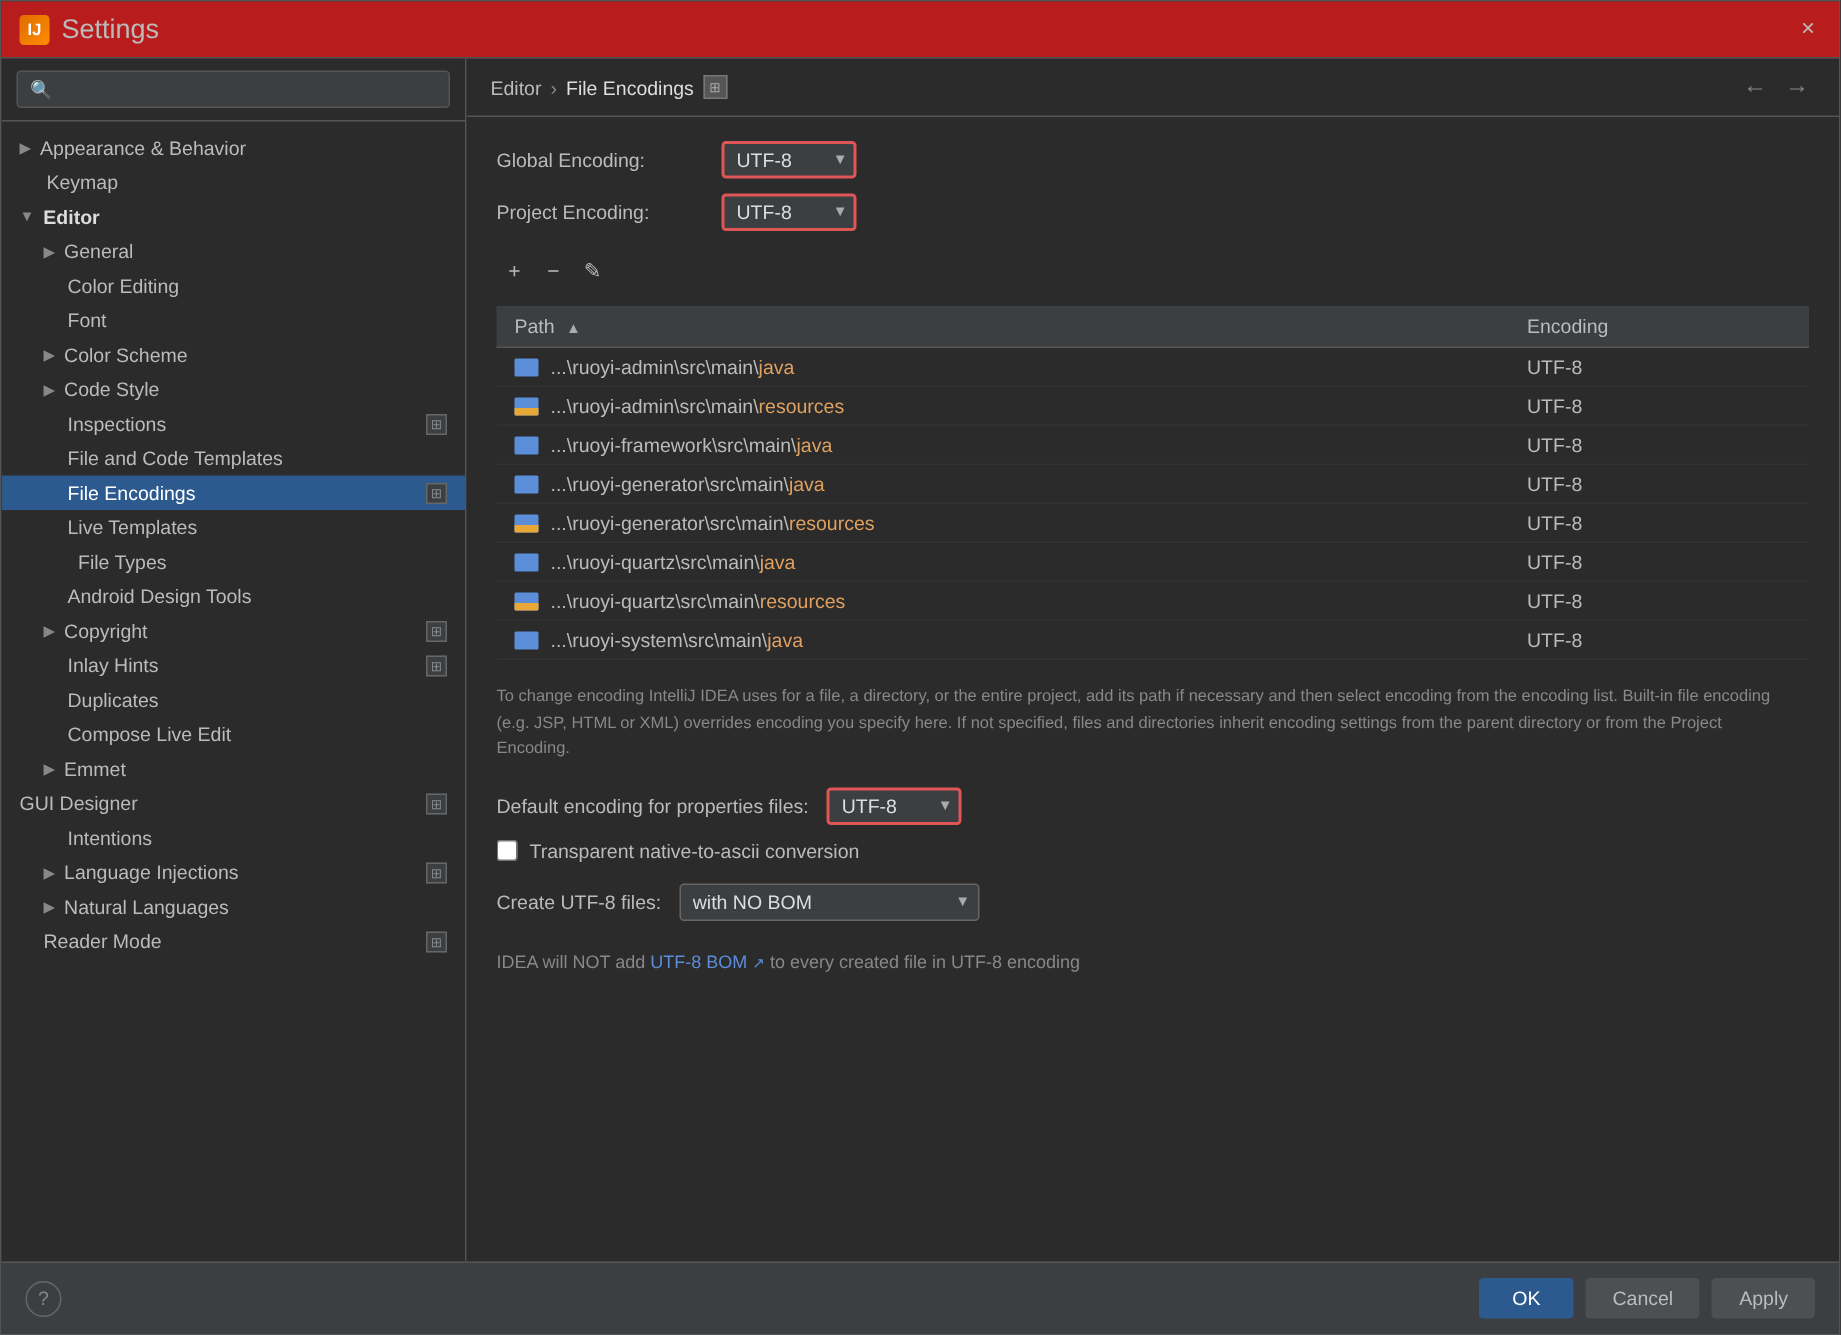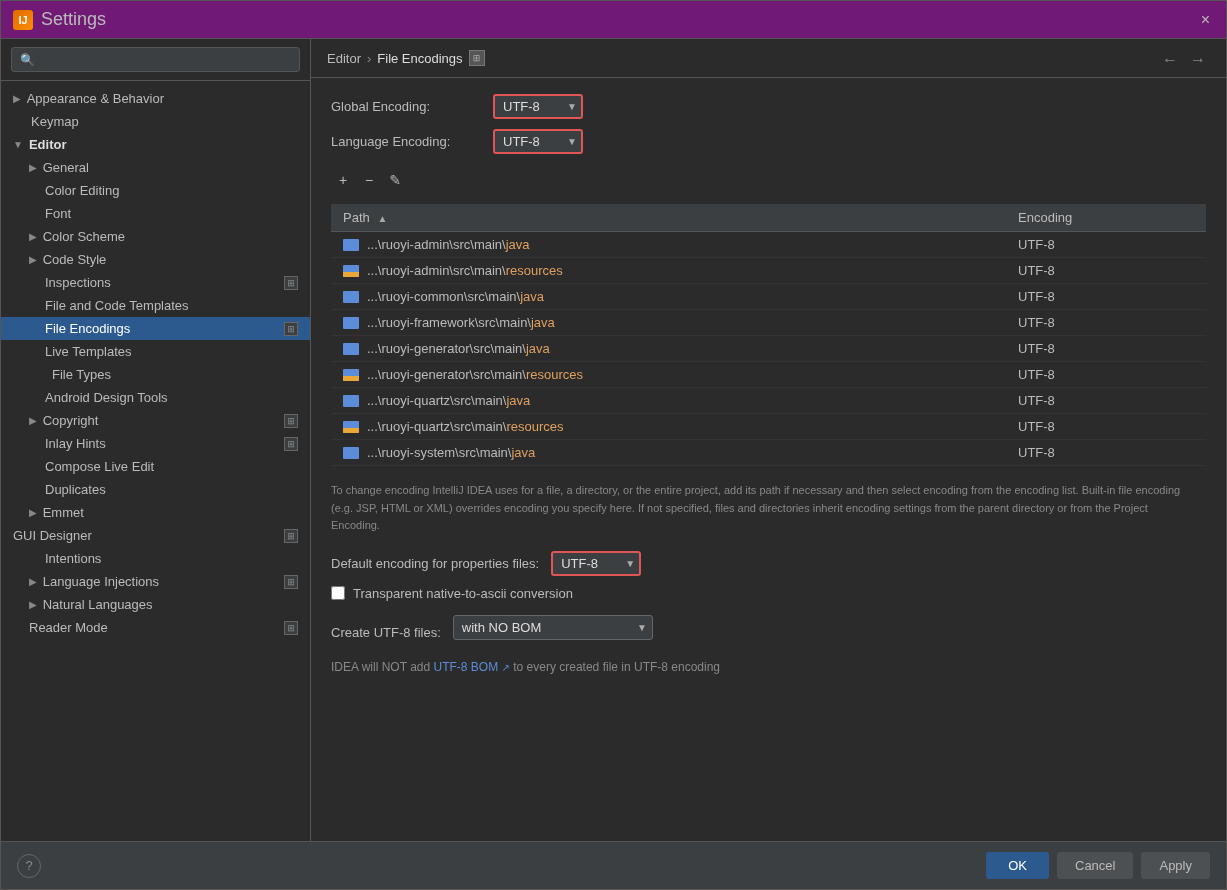--- a/index.html
+++ b/index.html
@@ -17,21 +17,21 @@
     }
     .dialog {
       width: 1227px;
       height: 890px;
       background: #2b2b2b;
       border: 1px solid #555;
       display: flex;
       flex-direction: column;
     }
     .title-bar {
-      background: #701a75;
+      background: #b91c1c;
       padding: 8px 12px;
       display: flex;
       align-items: center;
       justify-content: space-between;
       border-bottom: 1px solid #555;
       flex-shrink: 0;
     }
     .title-bar-left {
       display: flex;
       align-items: center;
@@ -172,21 +172,20 @@
     .content-area {
       flex: 1;
       padding: 16px 20px;
       overflow-y: auto;
       background: #2b2b2b;
     }
     .encoding-row {
       display: flex;
       align-items: center;
       margin-bottom: 10px;
-      gap: 12px;
     }
     .encoding-label {
       color: #bbbbbb;
       font-size: 13px;
       min-width: 150px;
     }
     .select-wrap {
       position: relative;
       display: inline-flex;
       align-items: center;
@@ -307,21 +306,21 @@
       gap: 8px;
       margin-bottom: 14px;
     }
     .checkbox-row input[type=checkbox] {
       accent-color: #5b8dd9;
       width: 14px; height: 14px;
     }
     .checkbox-label { color: #bbbbbb; font-size: 13px; }
     .create-utf8-row {
       display: flex;
-      align-items: flex-end;
+      align-items: center;
       gap: 12px;
       margin-bottom: 20px;
     }
     .create-utf8-label { color: #bbbbbb; font-size: 13px; }
     .select-wrap-large select {
       background: #3c3f41;
       border: 1px solid #666;
       border-radius: 3px;
       color: #dddddd;
       padding: 4px 28px 4px 8px;
@@ -477,25 +476,25 @@
           <span>Copyright</span>
           <span class="indicator">⊞</span>
         </div>
 
         <div class="nav-item" style="padding-left:44px">
           <span>Inlay Hints</span>
           <span class="indicator">⊞</span>
         </div>
 
         <div class="nav-item" style="padding-left:44px">
+          <span>Duplicates</span>
+        </div>
+
+        <div class="nav-item" style="padding-left:44px">
           <span>Compose Live Edit</span>
-        </div>
-
-        <div class="nav-item" style="padding-left:44px">
-          <span>Duplicates</span>
         </div>
 
         <div class="nav-item nav-sub" style="padding-left:28px">
           <span class="arrow">▶</span>
           <span>Emmet</span>
         </div>
 
         <div class="nav-item" style="">
           <span>GUI Designer</span>
           <span class="indicator">⊞</span>
@@ -544,21 +543,21 @@
           <span class="encoding-label">Global Encoding:</span>
           <div class="select-wrap">
             <select>
               <option>UTF-8</option>
             </select>
             <span class="chevron">▼</span>
           </div>
         </div>
 
         <div class="encoding-row">
-          <span class="encoding-label">Language Encoding:</span>
+          <span class="encoding-label">Project Encoding:</span>
           <div class="select-wrap">
             <select>
               <option>UTF-8</option>
             </select>
             <span class="chevron">▼</span>
           </div>
         </div>
 
         <div class="toolbar">
           <button class="tool-btn">+</button>
@@ -586,29 +585,20 @@
                     <span>...\ruoyi-admin\src\main\<span class="path-bold" style="color:#e0a060;font-weight:500">java</span></span>
                   </div>
                 </td>
                 <td>UTF-8</td>
               </tr>
               <tr>
                 <td>
                   <div class="path-cell">
                     <div class="folder-icon resources"></div>
                     <span>...\ruoyi-admin\src\main\<span class="path-bold" style="color:#e0a060;font-weight:500">resources</span></span>
-                  </div>
-                </td>
-                <td>UTF-8</td>
-              </tr>
-              <tr>
-                <td>
-                  <div class="path-cell">
-                    <div class="folder-icon"></div>
-                    <span>...\ruoyi-common\src\main\<span class="path-bold" style="color:#e0a060;font-weight:500">java</span></span>
                   </div>
                 </td>
                 <td>UTF-8</td>
               </tr>
               <tr>
                 <td>
                   <div class="path-cell">
                     <div class="folder-icon"></div>
                     <span>...\ruoyi-framework\src\main\<span class="path-bold" style="color:#e0a060;font-weight:500">java</span></span>
                   </div>

